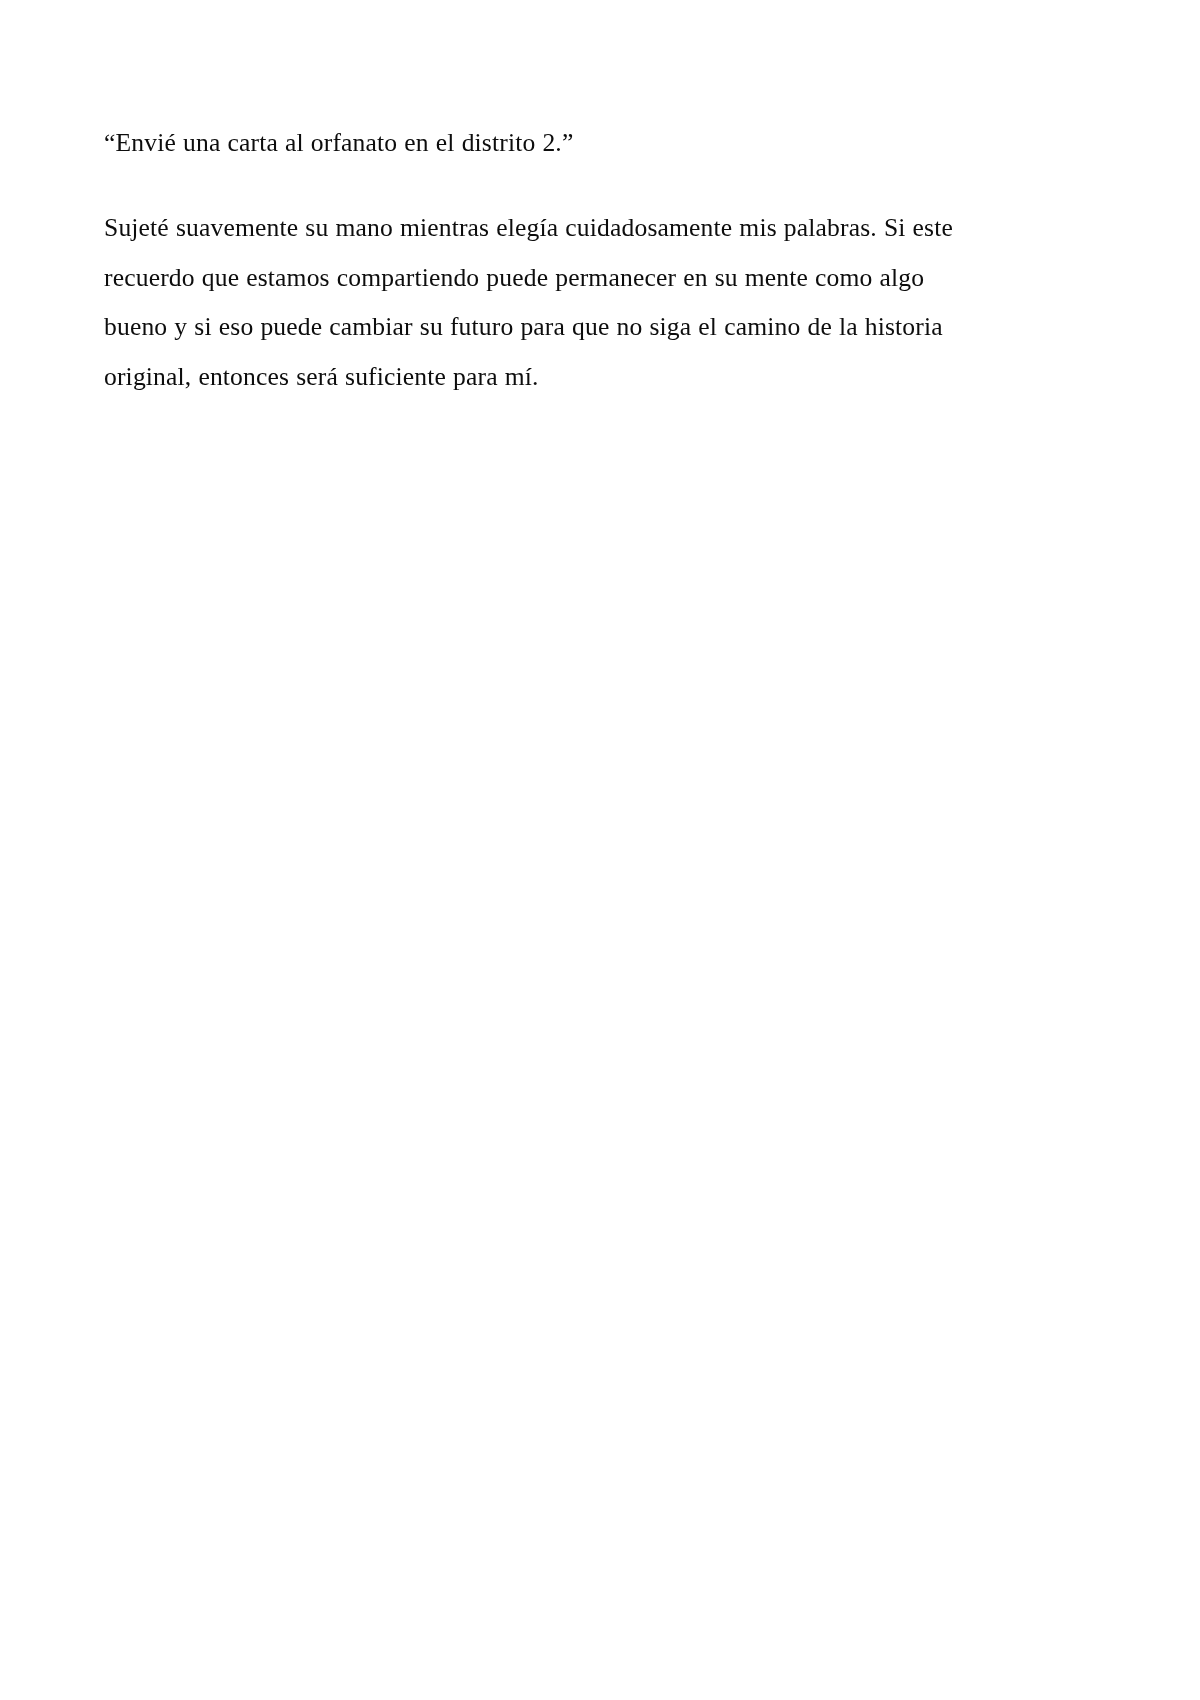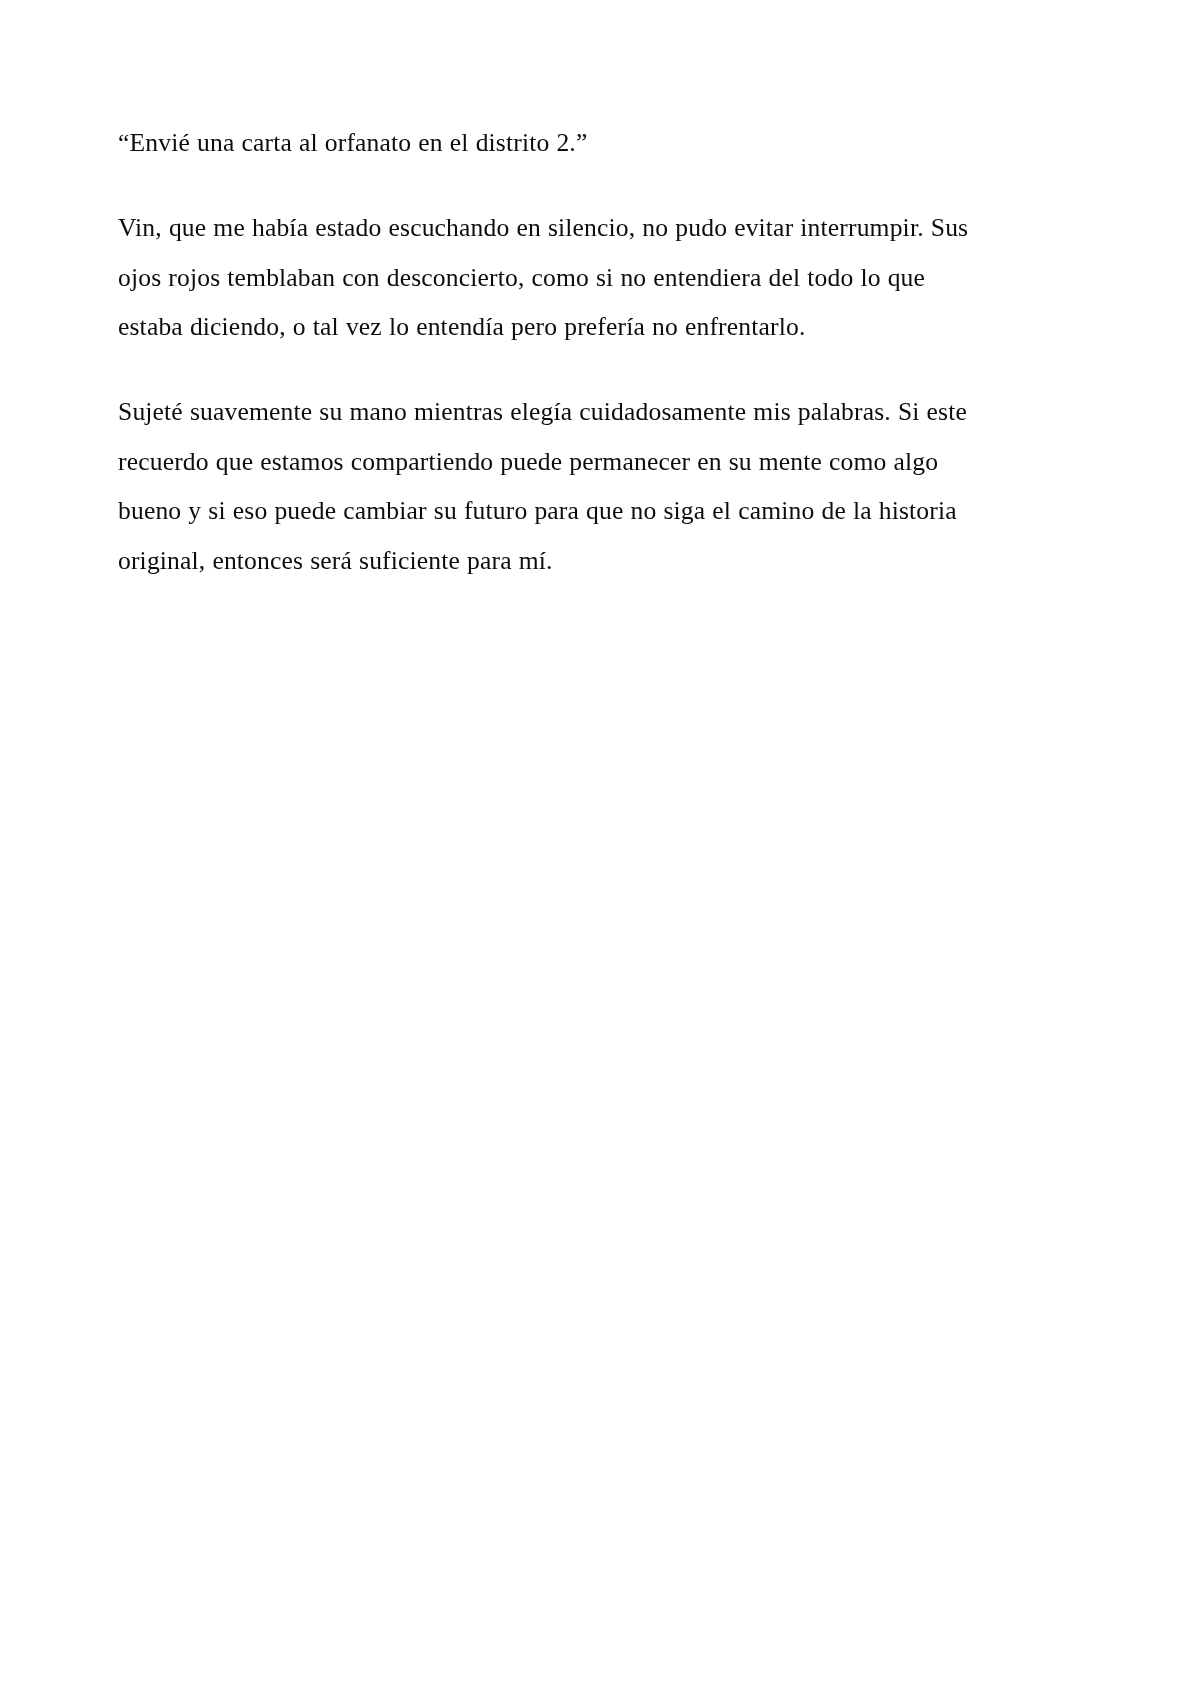--- a/index.html
+++ b/index.html
@@ -20,21 +20,21 @@
   .page {
     position: relative;
     width: 1200px;
     height: 1700px;
     background: #ffffff;
     box-sizing: border-box;
   }
 
   .doc-body {
     position: absolute;
-    left: 118px;
+    left: 104px;
     top: 118px;
     width: 872px;
   }
 
   .para {
     font-size: 25.6px;
     line-height: 49.5px;
     letter-spacing: 0.15px;
     word-spacing: 0.5px;
     text-align: left;
@@ -52,18 +52,17 @@
 
 <div class="page">
   <div class="doc-body">
 
     <p class="para">“Envié una carta al orfanato en el distrito 2.”</p>
 
 
 
 
 
-    <p class="para">Vin, que me había estado escuchando en silencio, no pudo evitar interrumpir. Sus ojos rojos temblaban con desconcierto, como si no entendiera del todo lo que estaba diciendo, o tal vez lo entendía pero prefería no enfrentarlo.</p>
 
     <p class="para">Sujeté suavemente su mano mientras elegía cuidadosamente mis palabras. Si este recuerdo que estamos compartiendo puede permanecer en su mente como algo bueno y si eso puede cambiar su futuro para que no siga el camino de la historia original, entonces será suficiente para mí.</p>
 
   </div>
 </div>
 
 </body></html>

